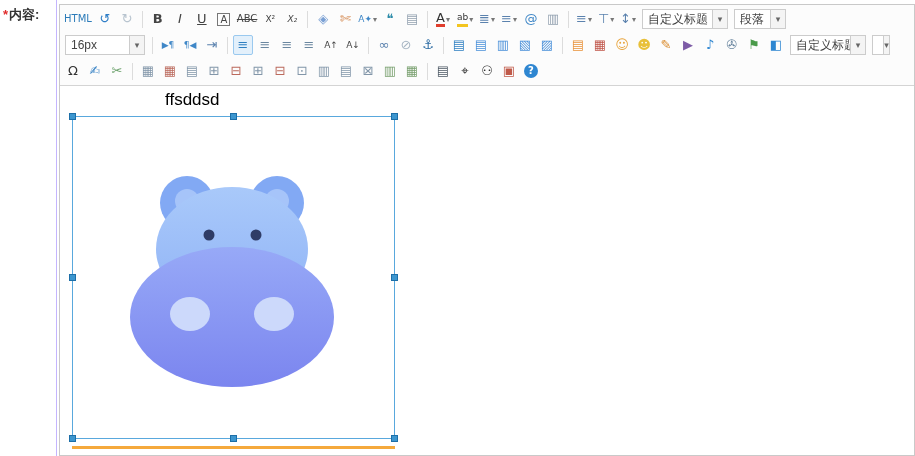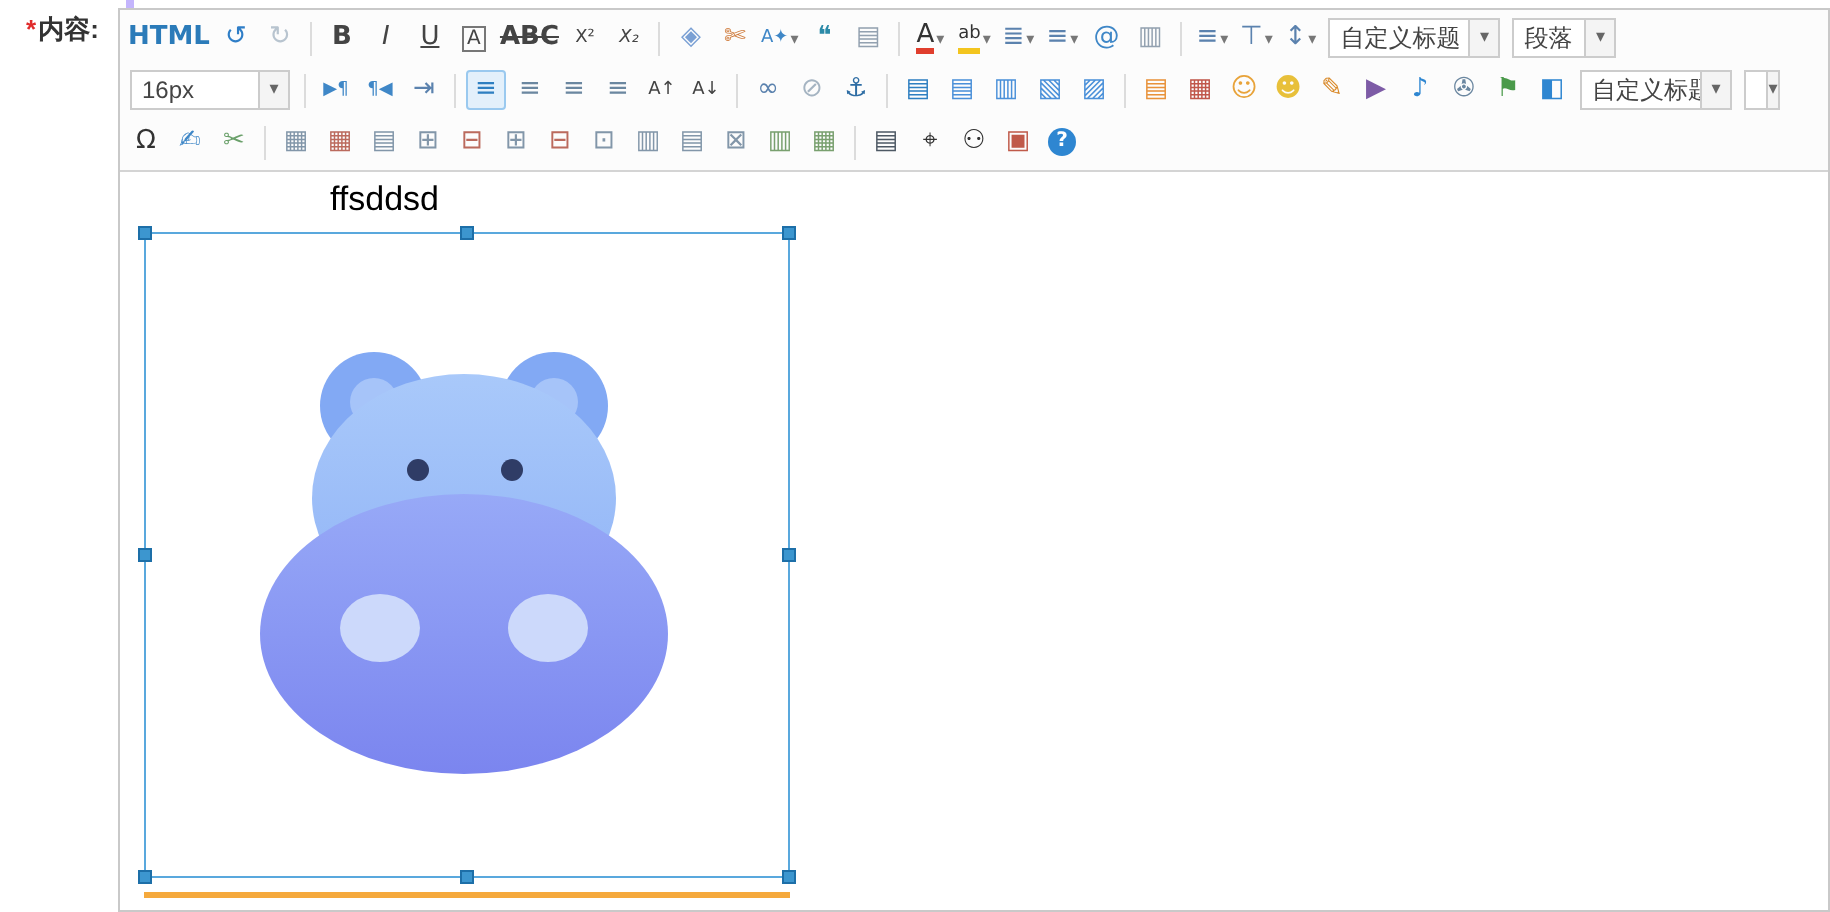--- a/index.html
+++ b/index.html
@@ -2,22 +2,22 @@
 <html><head>
 <meta charset="utf-8">
 <style>
   html,body{margin:0;padding:0;}
   body{
     width:915px;height:456px;position:relative;overflow:hidden;
     background:#fff;font-family:"Liberation Sans",sans-serif;
   }
   
   .left-col{
-    position:absolute;left:11px;top:0;width:56px;height:456px;
-    background:#fff;border-right:4px solid #c4b5fd;box-sizing:border-box;
+    position:absolute;left:1px;top:0;width:56px;height:456px;
+    background:#fff;border-right:1px solid #c4b5fd;box-sizing:border-box;
   }
   .form-label{
     position:absolute;left:2px;top:6px;font-size:13px;font-weight:bold;color:#333;
     white-space:nowrap;
   }
   .form-label .req{color:#e02b2b;margin-right:1px;}
   
   .editor{
     position:absolute;left:59px;top:4px;width:856px;height:452px;
     border:1px solid #c9c9c9;box-sizing:border-box;background:#fff;
@@ -30,21 +30,21 @@
   .tb-btn{
     display:inline-flex;align-items:center;justify-content:center;
     min-width:20px;height:20px;margin:0 1px;border-radius:2px;cursor:pointer;
     border:1px solid transparent;box-sizing:border-box;flex:0 0 auto;
   }
   .tb-btn.active{background:#e3f0fb;border:1px solid #9ac9ef;}
   .tb-ic{
     font-family:"DejaVu Sans",sans-serif;font-size:13px;line-height:18px;color:#4f7dab;
   }
   .tb-ic.sm{font-size:9px;}
-  .tb-ic.tiny{font-size:13px;font-weight:bold;letter-spacing:0;}
+  .tb-ic.tiny{font-size:10px;font-weight:normal;letter-spacing:0;}
   .tb-ic.boxed{border:1px solid #777;font-size:10px;line-height:11px;padding:0 2px;}
   .tb-ic.round{
     display:inline-block;width:14px;height:14px;border-radius:50%;
     font-size:10px;line-height:14px;text-align:center;font-weight:bold;
   }
   .tb-dd{font-size:8px;color:#777;margin-left:1px;font-family:"DejaVu Sans",sans-serif;}
   .tb-sep{
     display:inline-block;width:1px;height:17px;background:#dcdcdc;margin:0 4px;flex:0 0 auto;
   }
   .tb-combo{

